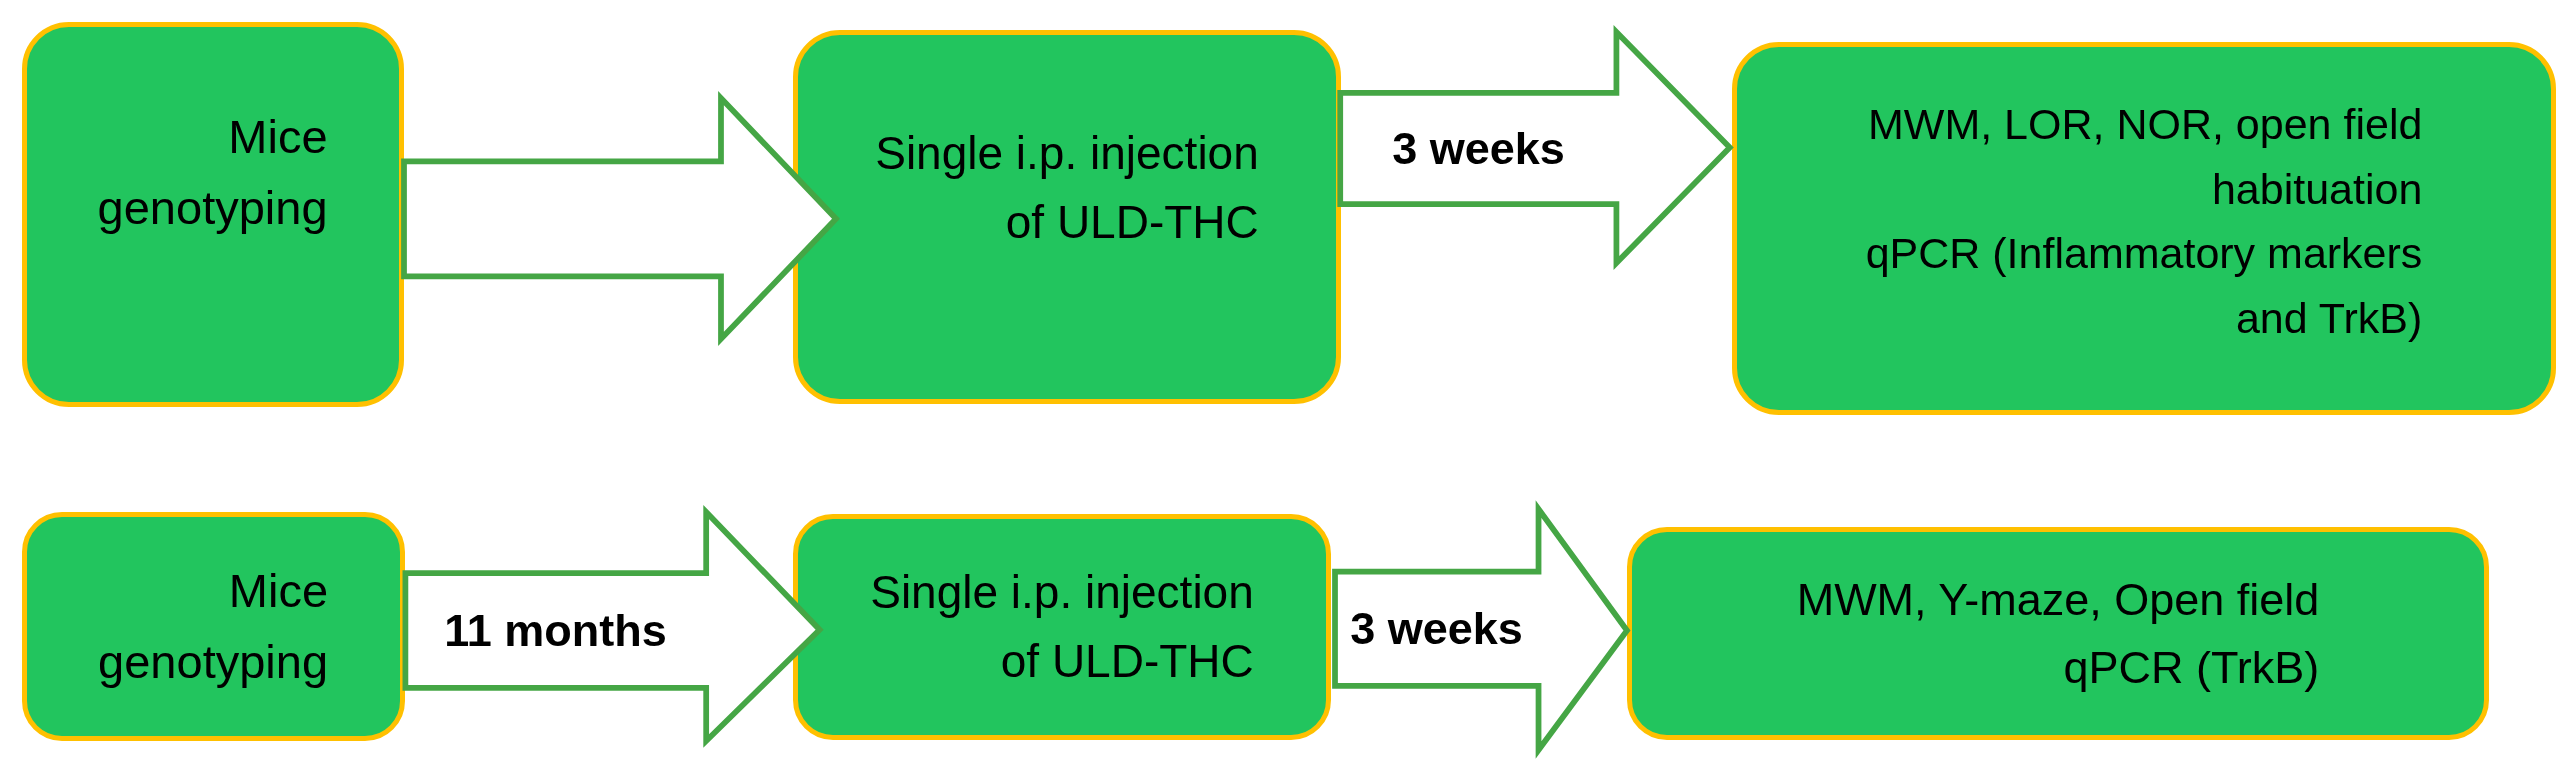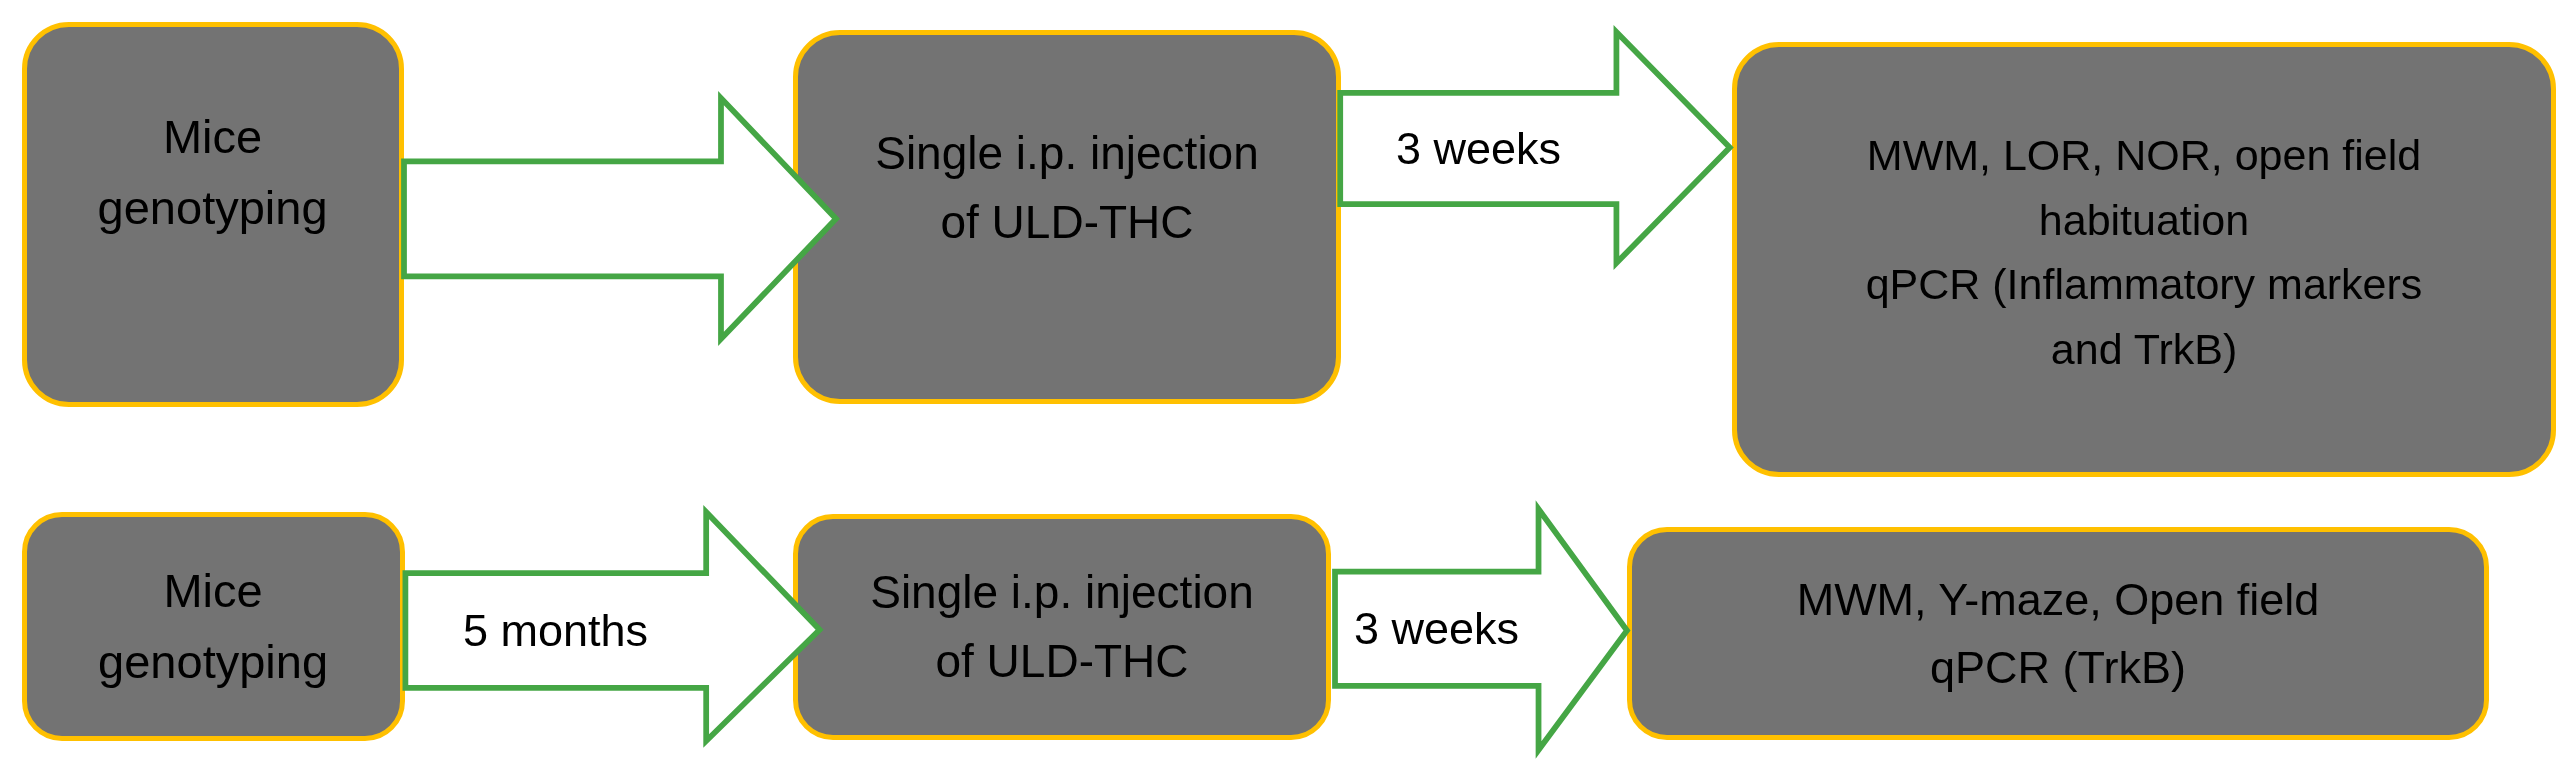--- a/index.html
+++ b/index.html
@@ -16,26 +16,26 @@
   }
   .canvas {
     position: relative;
     width: 2576px;
     height: 771px;
     background: var(--bg);
     overflow: hidden;
   }
   .box {
     position: absolute;
-    background: #737373;
+    background: #22c55e;
     border: 5.8px solid var(--box-border);
     display: flex;
     align-items: center;
     justify-content: center;
-    text-align: center;
+    text-align: right;
   }
   .box .txt {
     white-space: pre-line;
     line-height: 1.5;
     color: var(--text);
   }
   .r1 { border-radius: 47px; }
   .r2 { border-radius: 40px; }
   .arrow { position: absolute; }
   .arrow svg {
@@ -51,25 +51,26 @@
     stroke-linejoin: miter;
   }
   .arrow .lbl {
     position: absolute;
     display: flex;
     align-items: center;
     justify-content: center;
     font-size: 45px;
     color: var(--text);
     white-space: nowrap;
+    font-weight: bold;
   }
   
   .b1r1 { left: 21.6px;   top: 21.6px;  width: 382px;  height: 385px; padding-bottom: 83px; font-size: 47px; }
   .b2r1 { left: 793px; top: 30px;  width: 548px;  height: 374px; padding-bottom: 58px;  font-size: 46px; }
-  .b3r1 { left: 1732px; top: 42px;  width: 824px; height: 435px; padding-bottom: 15px;  font-size: 43px; }
+  .b3r1 { left: 1732px; top: 42px;  width: 824px; height: 373px; padding-bottom: 15px;  font-size: 43px; }
   
   .b1r2 { left: 21.6px;   top: 512px; width: 383px;  height: 229px; font-size: 47px; }
   .b2r2 { left: 793px; top: 514px; width: 538px;  height: 226px; font-size: 46px; }
   .b3r2 { left: 1627px; top: 527px; width: 862px; height: 213px; font-size: 45px; }
   
   .a1 { left: 404px;  top: 98px; width: 432px; height: 241px; }
   .a1 .lbl { left: 0; top: 63px; width: 317px; height: 115px; }
   .a2 { left: 1340px; top: 32px;  width: 390px; height: 231px; }
   .a2 .lbl { left: 0; top: 61px; width: 277px; height: 111px; }
   .a3 { left: 405px;  top: 512px; width: 415px; height: 229px; }
@@ -124,21 +125,21 @@
 
   <div class="box r2 b3r2">
     <span class="txt">MWM, Y-maze, Open field
 qPCR (TrkB)</span>
   </div>
 
   <div class="arrow a3">
     <svg width="415" height="229" viewBox="0 0 577 319">
       <polygon points="0,85 419,85 419,0 577,164 419,319 419,245 0,245"></polygon>
     </svg>
-    <span class="lbl">5 months</span>
+    <span class="lbl">11 months</span>
   </div>
 
   <div class="arrow a4">
     <svg width="292" height="241" viewBox="0 0 406 335">
       <polygon points="0,87 283,87 283,0 406,169 283,335 283,246 0,246"></polygon>
     </svg>
     <span class="lbl">3 weeks</span>
   </div>
 
 </div>

